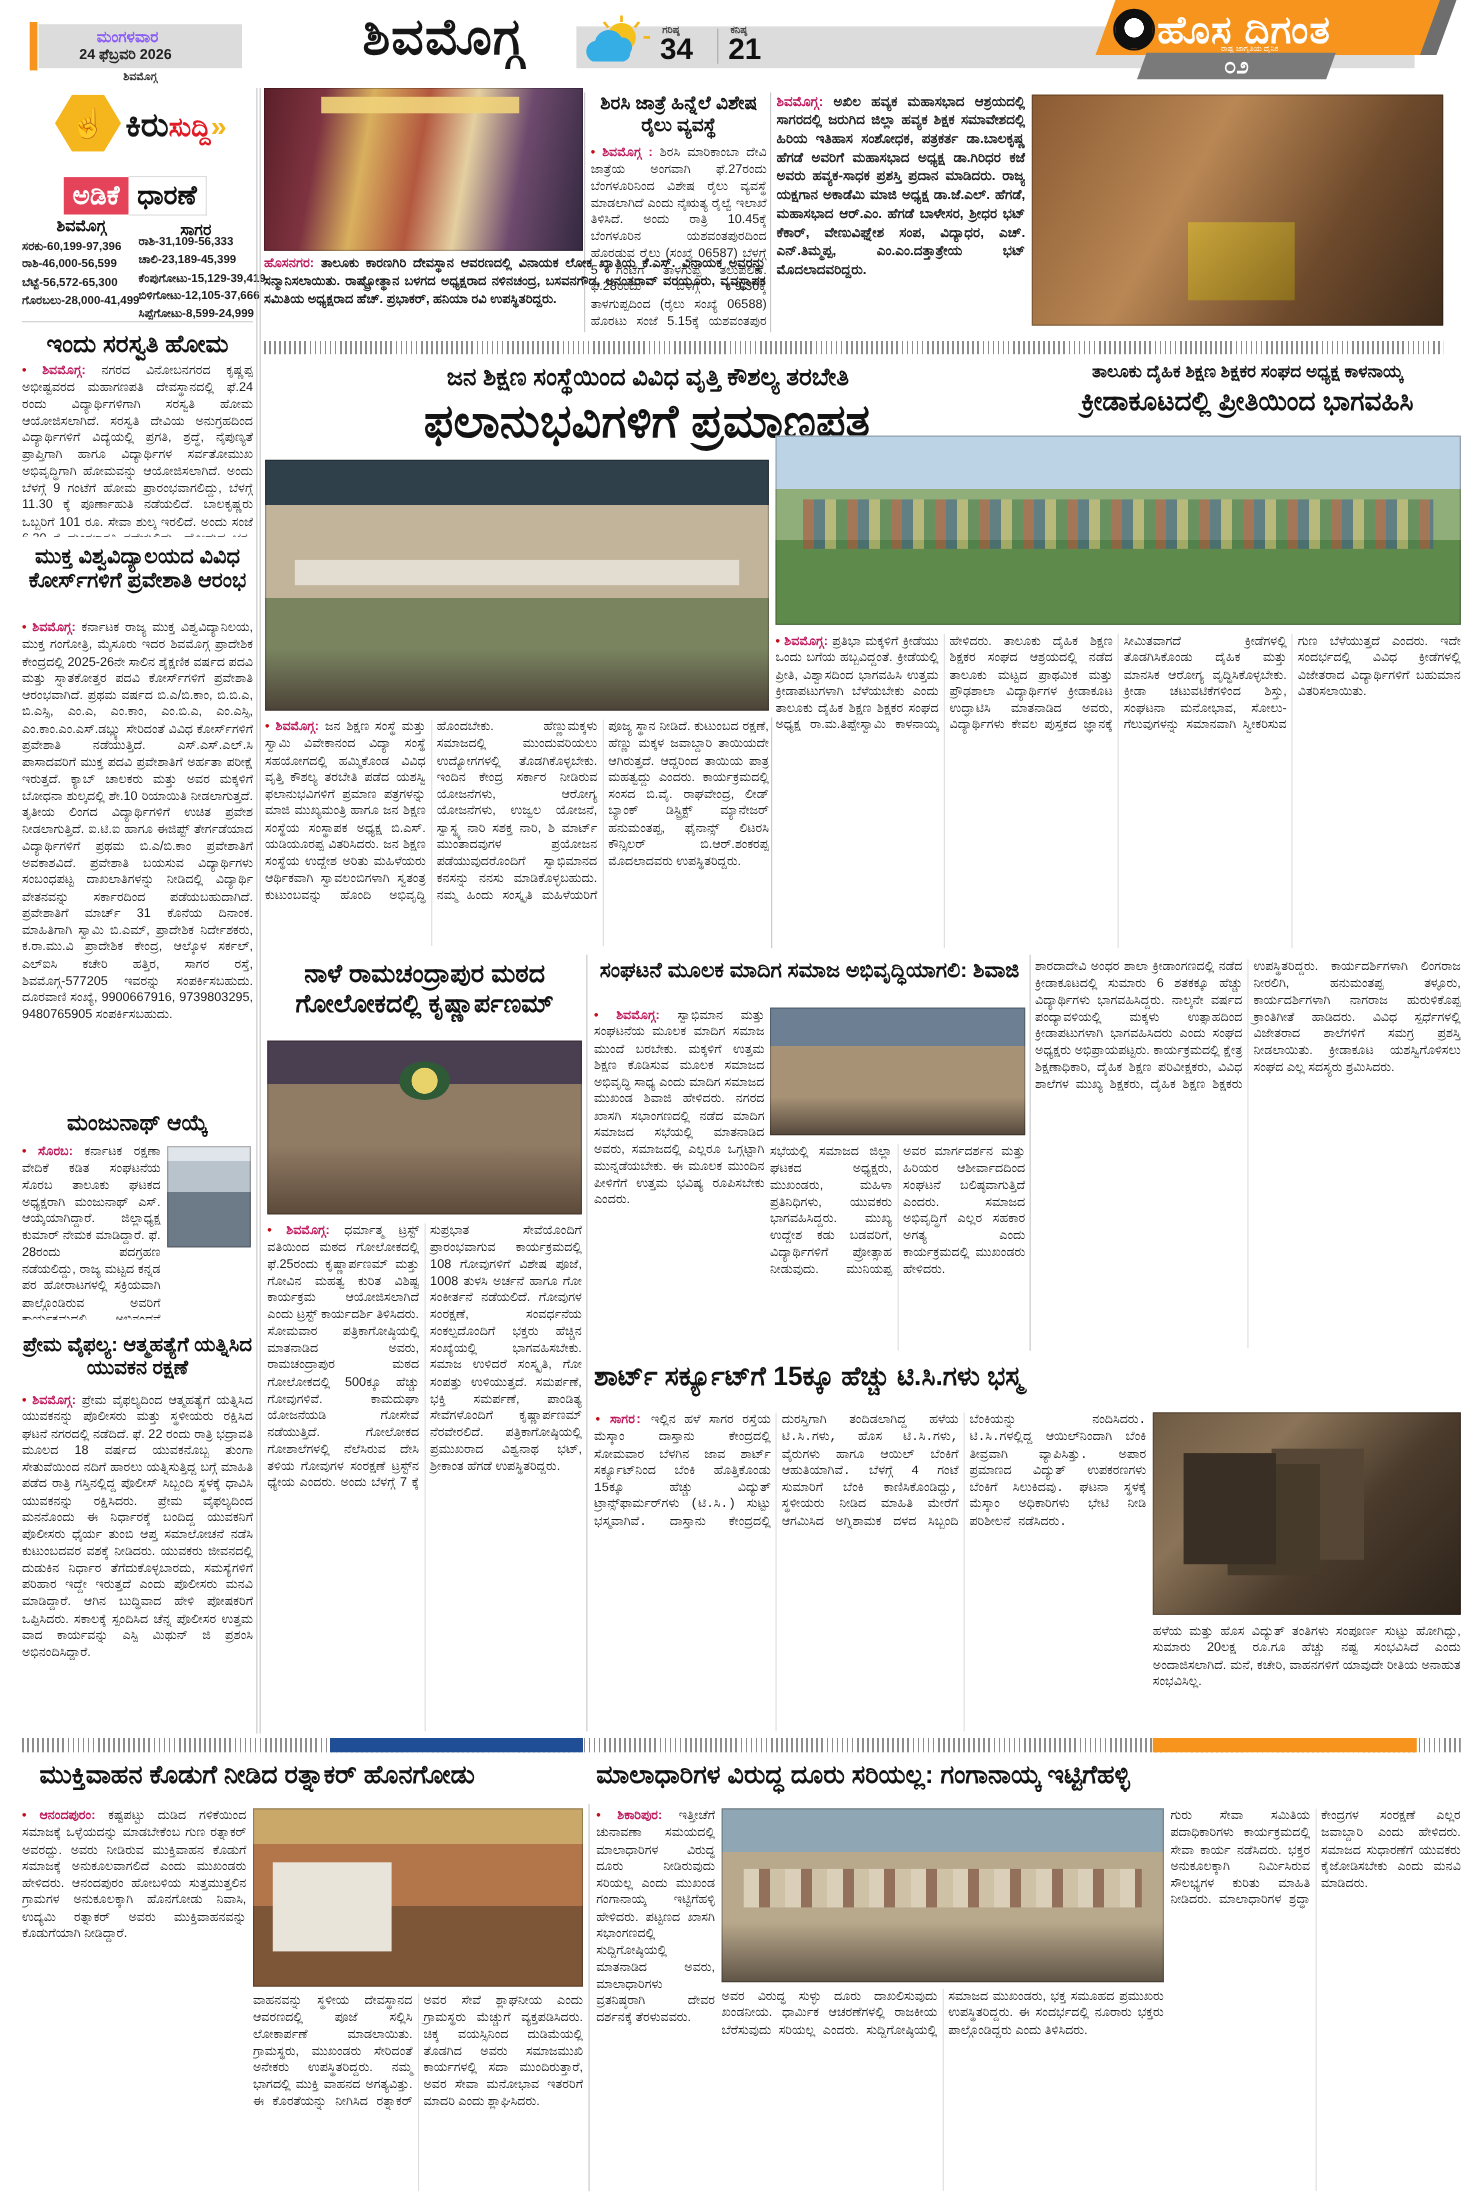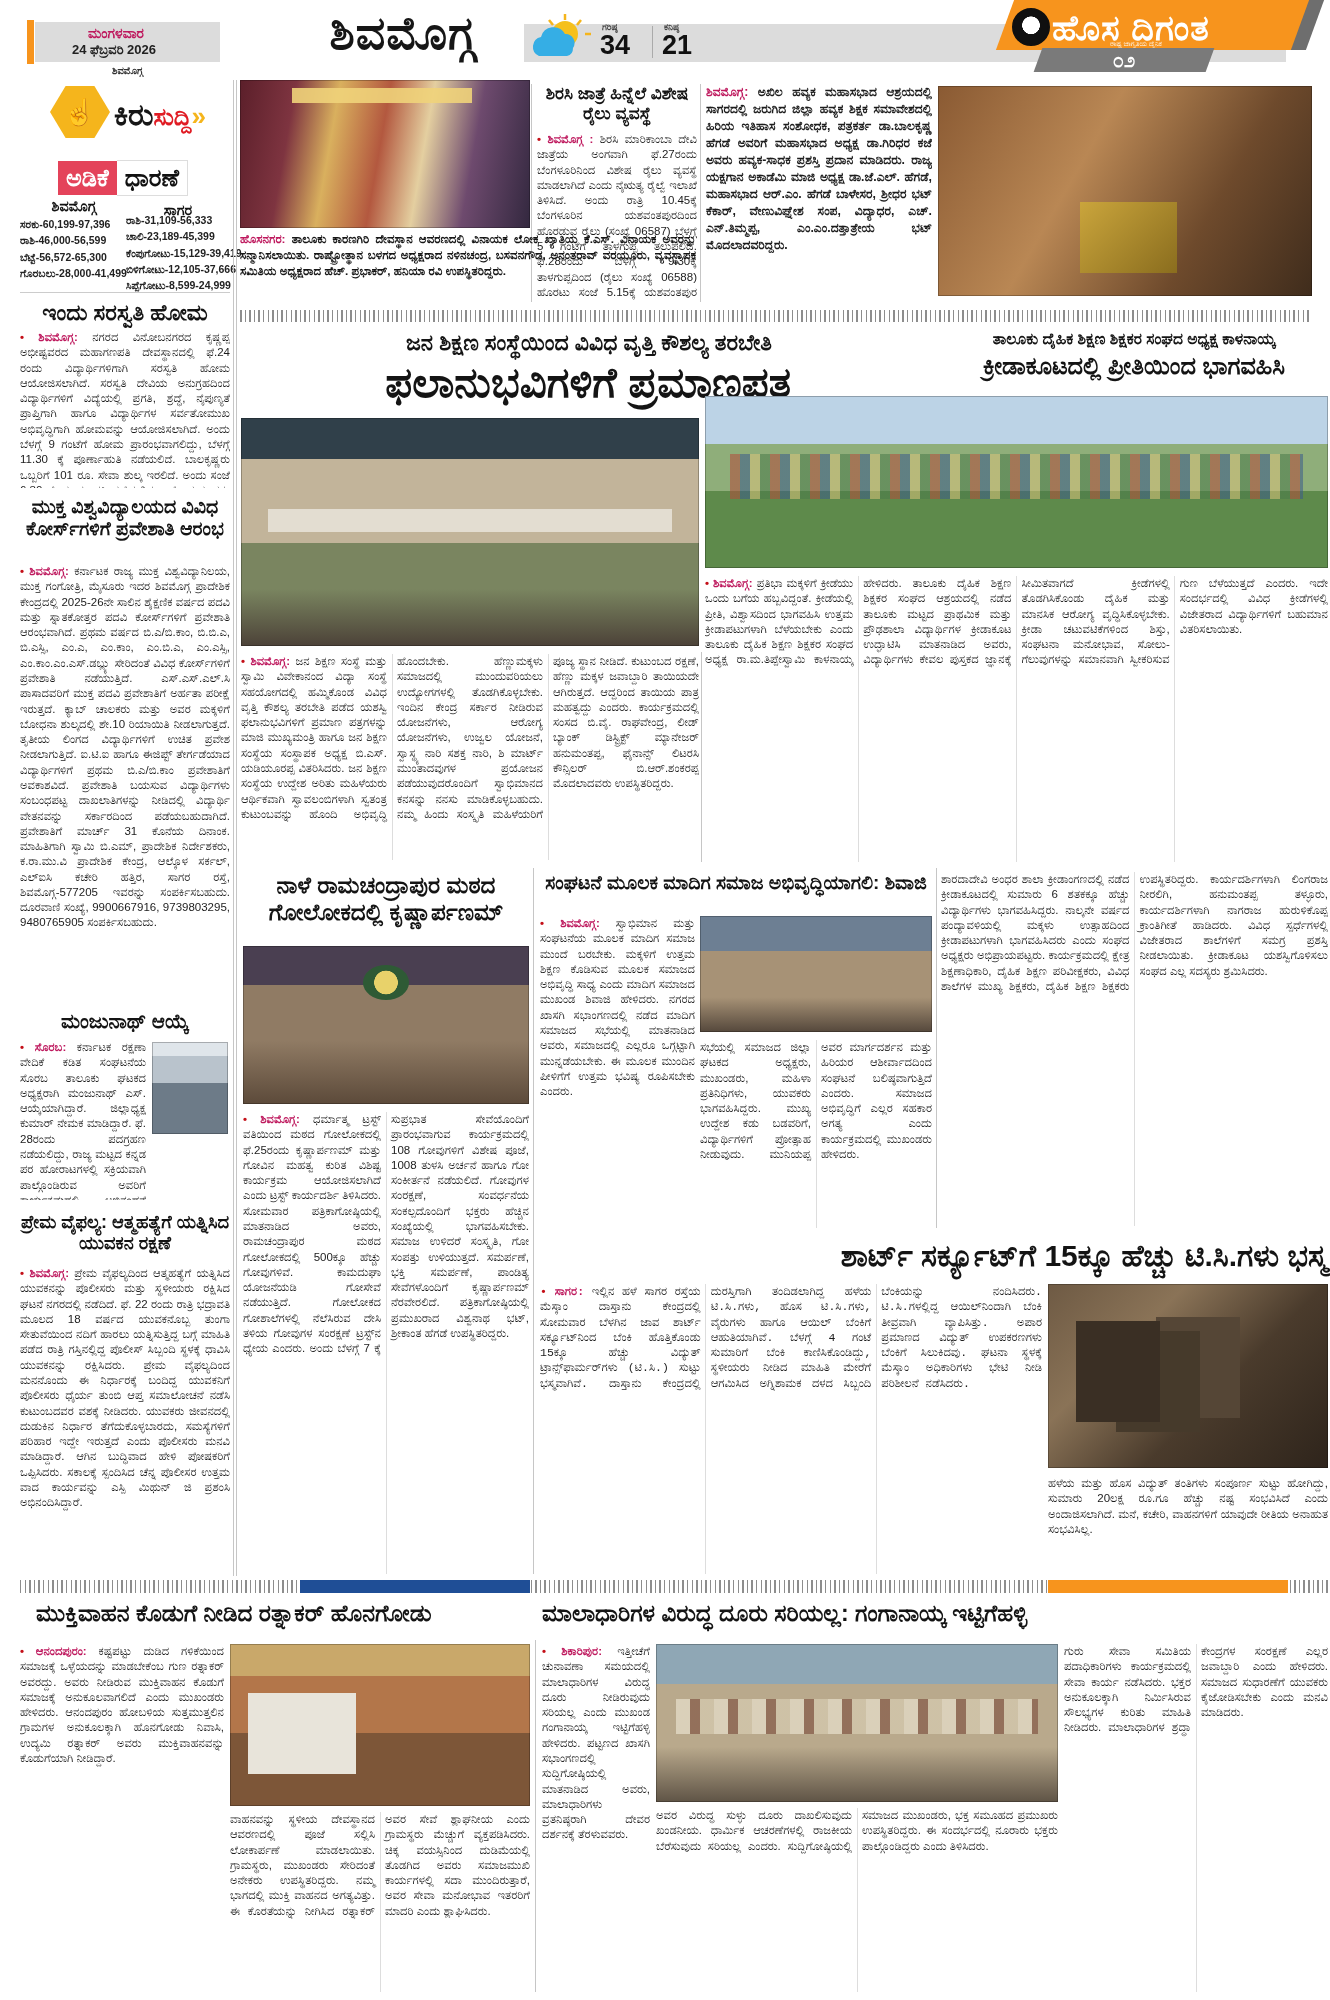--- a/index.html
+++ b/index.html
@@ -1,20 +1,20 @@
 <!DOCTYPE html>
 <html><head>
 <meta charset="utf-8">
 <style>
   html,body{margin:0;padding:0;background:#efefef;font-family:"Liberation Sans",sans-serif;}
   .page{position:relative;width:1330px;height:2000px;background:#fff;margin:0 auto;overflow:hidden;color:#1a1a1a;}
   .abs{position:absolute;}
   .graybar{background:#dcdcdc;}
   .orangetab{background:#f7941d;}
-  .day{color:#be185d;font-weight:bold;font-size:14px;}
+  .day{color:#8b5cf6;font-weight:bold;font-size:14px;}
   .date{font-weight:bold;font-size:13px;color:#222;}
   .edlabel{font-size:10px;color:#333;text-align:center;font-weight:bold;}
   .masthead{font-size:46px;font-weight:900;color:#161616;letter-spacing:1px;}
   .wlabel{font-size:9px;color:#444;font-weight:bold;}
   .wval{font-size:27px;font-weight:900;color:#111;}
   .brand-shape{background:#f7941d;transform:skewX(-20deg);}
   .brand-shape-gray{background:#6e6e6e;transform:skewX(-20deg);}
   .brand-name{color:#fff;font-size:35px;font-weight:900;letter-spacing:1px;}
   .brand-tag{color:#fff;font-size:7px;}
   .pageno{color:#fff;font-size:20px;font-weight:bold;}
@@ -188,21 +188,21 @@
 
   <div class="abs hl" style="left:540px;top:872px;width:392px;font-size:19px;">ಸಂಘಟನೆ ಮೂಲಕ ಮಾದಿಗ ಸಮಾಜ ಅಭಿವೃದ್ಧಿಯಾಗಲಿ: ಶಿವಾಜಿ</div>
   <div class="abs body-text" style="left:540px;top:916px;width:155px;height:314px;">
     <span class="bullet">•</span> <span class="dateline">ಶಿವಮೊಗ್ಗ:</span> <span>ಸ್ವಾಭಿಮಾನ ಮತ್ತು ಸಂಘಟನೆಯ ಮೂಲಕ ಮಾದಿಗ ಸಮಾಜ ಮುಂದೆ ಬರಬೇಕು. ಮಕ್ಕಳಿಗೆ ಉತ್ತಮ ಶಿಕ್ಷಣ ಕೊಡಿಸುವ ಮೂಲಕ ಸಮಾಜದ ಅಭಿವೃದ್ಧಿ ಸಾಧ್ಯ ಎಂದು ಮಾದಿಗ ಸಮಾಜದ ಮುಖಂಡ ಶಿವಾಜಿ ಹೇಳಿದರು. ನಗರದ ಖಾಸಗಿ ಸಭಾಂಗಣದಲ್ಲಿ ನಡೆದ ಮಾದಿಗ ಸಮಾಜದ ಸಭೆಯಲ್ಲಿ ಮಾತನಾಡಿದ ಅವರು, ಸಮಾಜದಲ್ಲಿ ಎಲ್ಲರೂ ಒಗ್ಗಟ್ಟಾಗಿ ಮುನ್ನಡೆಯಬೇಕು. ಈ ಮೂಲಕ ಮುಂದಿನ ಪೀಳಿಗೆಗೆ ಉತ್ತಮ ಭವಿಷ್ಯ ರೂಪಿಸಬೇಕು ಎಂದರು.</span>
   </div>
   <div class="abs photo" style="left:700px;top:916px;width:232px;height:116px;background-image:linear-gradient(180deg,#6d7f93 0 30%,#a79276 30% 70%,#55483c 100%);"></div>
   <div class="abs body-text cols-2" style="left:700px;top:1040px;width:232px;height:188px;">
     <span>ಸಭೆಯಲ್ಲಿ ಸಮಾಜದ ಜಿಲ್ಲಾ ಘಟಕದ ಅಧ್ಯಕ್ಷರು, ಮುಖಂಡರು, ಮಹಿಳಾ ಪ್ರತಿನಿಧಿಗಳು, ಯುವಕರು ಭಾಗವಹಿಸಿದ್ದರು. ಮುಖ್ಯ ಉದ್ದೇಶ ಕಡು ಬಡವರಿಗೆ, ವಿದ್ಯಾರ್ಥಿಗಳಿಗೆ ಪ್ರೋತ್ಸಾಹ ನೀಡುವುದು. ಮುನಿಯಪ್ಪ ಅವರ ಮಾರ್ಗದರ್ಶನ ಮತ್ತು ಹಿರಿಯರ ಆಶೀರ್ವಾದದಿಂದ ಸಂಘಟನೆ ಬಲಿಷ್ಠವಾಗುತ್ತಿದೆ ಎಂದರು. ಸಮಾಜದ ಅಭಿವೃದ್ಧಿಗೆ ಎಲ್ಲರ ಸಹಕಾರ ಅಗತ್ಯ ಎಂದು ಕಾರ್ಯಕ್ರಮದಲ್ಲಿ ಮುಖಂಡರು ಹೇಳಿದರು.</span>
   </div>
 
-  <div class="abs hl" style="left:540px;top:1238px;width:788px;font-size:30px;text-align:right;">ಶಾರ್ಟ್ ಸರ್ಕ್ಯೂಟ್‌ಗೆ 15ಕ್ಕೂ ಹೆಚ್ಚು ಟಿ.ಸಿ.ಗಳು ಭಸ್ಮ</div>
+  <div class="abs hl" style="left:540px;top:1238px;width:788px;font-size:24px;text-align:left;">ಶಾರ್ಟ್ ಸರ್ಕ್ಯೂಟ್‌ಗೆ 15ಕ್ಕೂ ಹೆಚ್ಚು ಟಿ.ಸಿ.ಗಳು ಭಸ್ಮ</div>
   <div class="abs body-text cols-3" style="left:540px;top:1284px;width:502px;height:290px;font-family:Liberation Mono, monospace;">
     <span class="bullet">•</span> <span class="dateline">ಸಾಗರ:</span> <span>ಇಲ್ಲಿನ ಹಳೆ ಸಾಗರ ರಸ್ತೆಯ ಮೆಸ್ಕಾಂ ದಾಸ್ತಾನು ಕೇಂದ್ರದಲ್ಲಿ ಸೋಮವಾರ ಬೆಳಗಿನ ಜಾವ ಶಾರ್ಟ್ ಸರ್ಕ್ಯೂಟ್‌ನಿಂದ ಬೆಂಕಿ ಹೊತ್ತಿಕೊಂಡು 15ಕ್ಕೂ ಹೆಚ್ಚು ವಿದ್ಯುತ್ ಟ್ರಾನ್ಸ್‌ಫಾರ್ಮರ್‌ಗಳು (ಟಿ.ಸಿ.) ಸುಟ್ಟು ಭಸ್ಮವಾಗಿವೆ. ದಾಸ್ತಾನು ಕೇಂದ್ರದಲ್ಲಿ ದುರಸ್ತಿಗಾಗಿ ತಂದಿಡಲಾಗಿದ್ದ ಹಳೆಯ ಟಿ.ಸಿ.ಗಳು, ಹೊಸ ಟಿ.ಸಿ.ಗಳು, ವೈರುಗಳು ಹಾಗೂ ಆಯಿಲ್ ಬೆಂಕಿಗೆ ಆಹುತಿಯಾಗಿವೆ. ಬೆಳಗ್ಗೆ 4 ಗಂಟೆ ಸುಮಾರಿಗೆ ಬೆಂಕಿ ಕಾಣಿಸಿಕೊಂಡಿದ್ದು, ಸ್ಥಳೀಯರು ನೀಡಿದ ಮಾಹಿತಿ ಮೇರೆಗೆ ಆಗಮಿಸಿದ ಅಗ್ನಿಶಾಮಕ ದಳದ ಸಿಬ್ಬಂದಿ ಬೆಂಕಿಯನ್ನು ನಂದಿಸಿದರು. ಟಿ.ಸಿ.ಗಳಲ್ಲಿದ್ದ ಆಯಿಲ್‌ನಿಂದಾಗಿ ಬೆಂಕಿ ತೀವ್ರವಾಗಿ ವ್ಯಾಪಿಸಿತ್ತು. ಅಪಾರ ಪ್ರಮಾಣದ ವಿದ್ಯುತ್ ಉಪಕರಣಗಳು ಬೆಂಕಿಗೆ ಸಿಲುಕಿದವು. ಘಟನಾ ಸ್ಥಳಕ್ಕೆ ಮೆಸ್ಕಾಂ ಅಧಿಕಾರಿಗಳು ಭೇಟಿ ನೀಡಿ ಪರಿಶೀಲನೆ ನಡೆಸಿದರು.</span>
   </div>
   <div class="abs photo" style="left:1048px;top:1284px;width:280px;height:184px;background-image:linear-gradient(135deg,#6e5a44,#8a7357 30%,#4a3b2c 60%,#2e241b 100%);">
     <div style="position:absolute;left:10%;top:20%;width:30%;height:55%;background:#3a2f24;box-shadow:40px 10px 0 #463a2b, 80px -4px 0 #554636;"></div>
   </div>
   <div class="abs body-text" style="left:1048px;top:1476px;width:280px;height:98px;">
     <span>ಹಳೆಯ ಮತ್ತು ಹೊಸ ವಿದ್ಯುತ್ ತಂತಿಗಳು ಸಂಪೂರ್ಣ ಸುಟ್ಟು ಹೋಗಿದ್ದು, ಸುಮಾರು 20ಲಕ್ಷ ರೂ.ಗೂ ಹೆಚ್ಚು ನಷ್ಟ ಸಂಭವಿಸಿದೆ ಎಂದು ಅಂದಾಜಿಸಲಾಗಿದೆ. ಮನೆ, ಕಚೇರಿ, ವಾಹನಗಳಿಗೆ ಯಾವುದೇ ರೀತಿಯ ಅನಾಹುತ ಸಂಭವಿಸಿಲ್ಲ.</span>
   </div>
 

